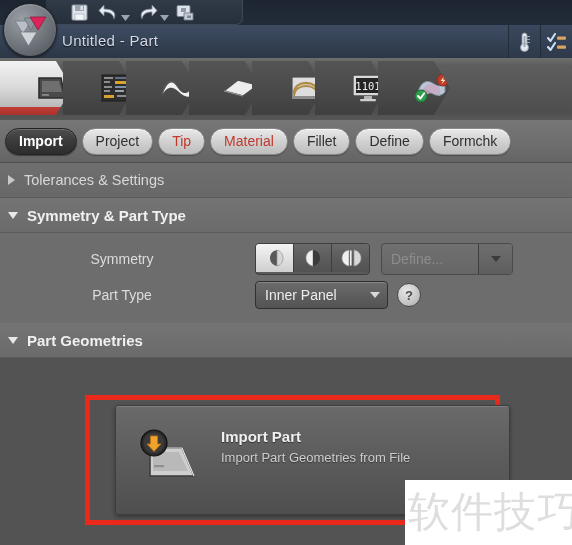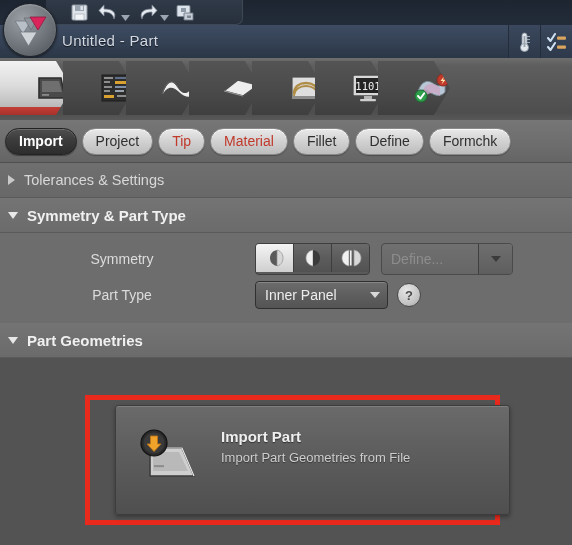--- a/index.html
+++ b/index.html
@@ -470,14 +470,17 @@
             <circle cx="22" cy="19" r="10.5" fill="#3a3a3a"></circle>
             <path d="M18.5 12 L25.5 12 L25.5 20 L29 20 L22 27.5 L15 20 L18.5 20 Z" fill="#f0a32a" stroke="#b9751a" stroke-width="0.9" stroke-linejoin="round"></path>
           </svg>
         </div>
         <div class="card-title">Import Part</div>
         <div class="card-sub">Import Part Geometries from File</div>
       </div>
     </div>
   </div>
 
+  <div class="watermark">
+    <div class="wm-text">软件技巧</div>
+  </div>
 
 </div>
 
 </body></html>

